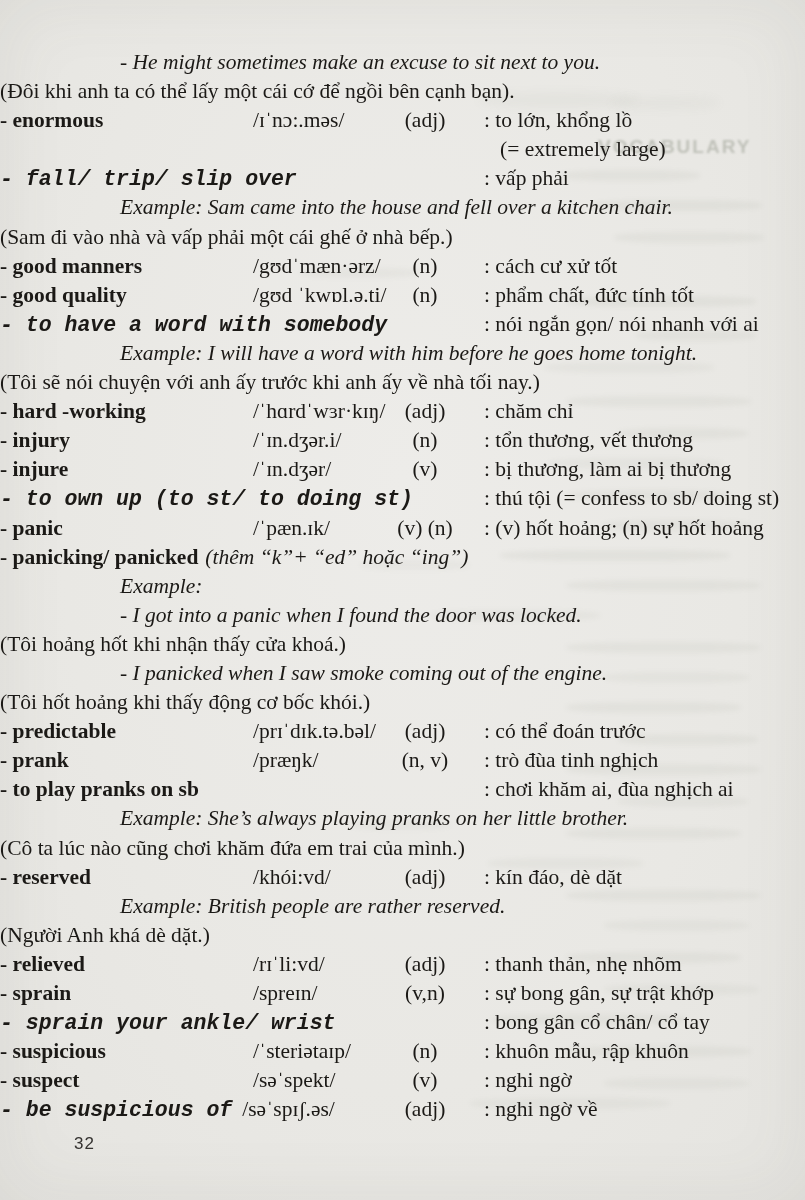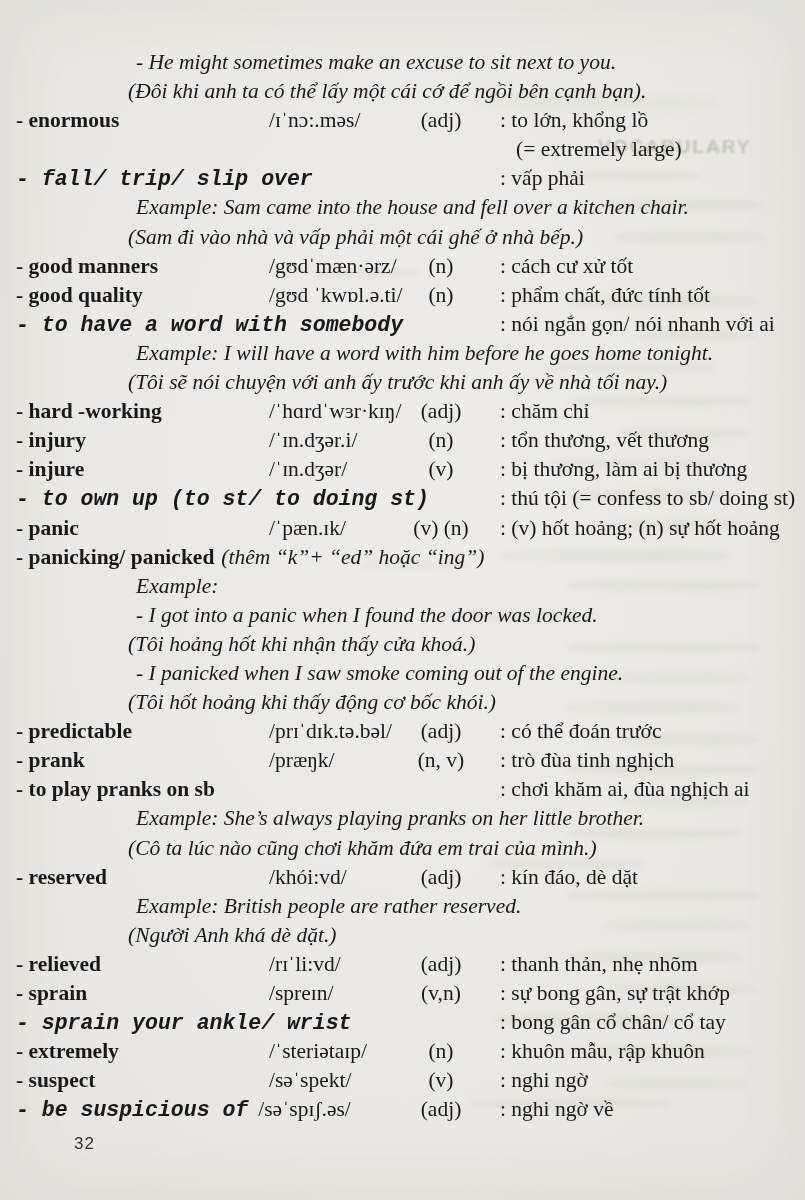--- a/index.html
+++ b/index.html
@@ -7,32 +7,32 @@
     position:relative;
     width:805px;height:1200px;
     margin:0;
     background:#eae9e6;
     background-image:radial-gradient(ellipse at 50% 40%, #edecE9 0%, #e9e8e4 60%, #e5e4e0 100%);
     overflow:hidden;
     font-family:"Liberation Serif","DejaVu Serif",serif;
     color:#1b1916;
     box-shadow:inset 0 0 70px rgba(90,90,80,0.08);
   }
-  .content{position:absolute;top:48px;left:16px;right:0;}
+  .content{position:absolute;top:48px;left:0;right:0;}
   .row{position:relative;height:29.1px;line-height:29.1px;font-size:21.5px;white-space:nowrap;}
   .row.entry{}
   .word{font-weight:bold;}
   .word.bi{font-style:italic;font-family:Liberation Mono, monospace;}
   .note{font-style:italic;font-weight:normal;margin-left:7px;}
   .phon{position:absolute;left:253px;top:0;}
   .phon.inline{position:static;margin-left:10px;}
   .pos{position:absolute;left:378px;width:94px;top:0;text-align:center;}
   .def{position:absolute;left:484px;top:0;}
   .row.example{padding-left:120px;font-style:italic;}
-  .row.translation{padding-left:112px;font-style:italic;}
+  .row.translation{}
   .row.defcont{padding-left:500px;}
   .pagenum{
     position:absolute;left:74px;top:1134px;
     font-family:"Liberation Sans",sans-serif;
     font-size:17px;color:#343230;letter-spacing:1px;
   }
   .bleed-heading{
     position:absolute;left:598px;top:136px;
     font-family:"Liberation Sans",sans-serif;
     font-weight:bold;font-size:19px;letter-spacing:2px;
@@ -121,19 +121,19 @@
       <div class="row entry"><span class="word">- prank</span><span class="phon">/præŋk/</span><span class="pos">(n, v)</span><span class="def">: trò đùa tinh nghịch</span></div>
       <div class="row entry"><span class="word">- to play pranks on sb</span><span class="def">: chơi khăm ai, đùa nghịch ai</span></div>
       <div class="row example"><span>Example: She’s always playing pranks on her little brother.</span></div>
       <div class="row translation"><span>(Cô ta lúc nào cũng chơi khăm đứa em trai của mình.)</span></div>
       <div class="row entry"><span class="word">- reserved</span><span class="phon">/khói:vd/</span><span class="pos">(adj)</span><span class="def">: kín đáo, dè dặt</span></div>
       <div class="row example"><span>Example: British people are rather reserved.</span></div>
       <div class="row translation"><span>(Người Anh khá dè dặt.)</span></div>
       <div class="row entry"><span class="word">- relieved</span><span class="phon">/rɪˈli:vd/</span><span class="pos">(adj)</span><span class="def">: thanh thản, nhẹ nhõm</span></div>
       <div class="row entry"><span class="word">- sprain</span><span class="phon">/spreɪn/</span><span class="pos">(v,n)</span><span class="def">: sự bong gân, sự trật khớp</span></div>
       <div class="row entry"><span class="word bi">- sprain your ankle/ wrist</span><span class="def">: bong gân cổ chân/ cổ tay</span></div>
-      <div class="row entry"><span class="word">- extremely</span><span class="phon">/ˈsteriətaɪp/</span><span class="pos">(n)</span><span class="def">: khuôn mẫu, rập khuôn</span></div>
+      <div class="row entry"><span class="word">- suspicious</span><span class="phon">/ˈsteriətaɪp/</span><span class="pos">(n)</span><span class="def">: khuôn mẫu, rập khuôn</span></div>
       <div class="row entry"><span class="word">- suspect</span><span class="phon">/səˈspekt/</span><span class="pos">(v)</span><span class="def">: nghi ngờ</span></div>
       <div class="row entry"><span class="word bi">- be suspicious of</span><span class="phon inline">/səˈspɪʃ.əs/</span><span class="pos">(adj)</span><span class="def">: nghi ngờ về</span></div>
     </div>
 
   <div class="pagenum">32</div>
 </div>
 
 </body></html>

